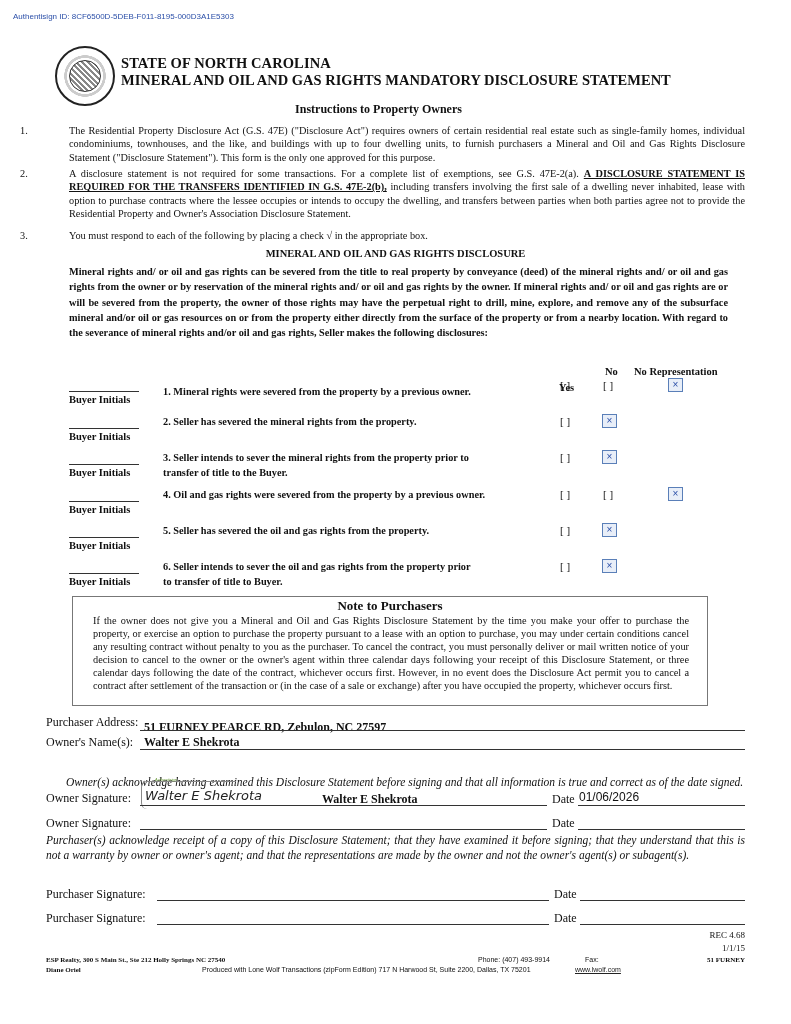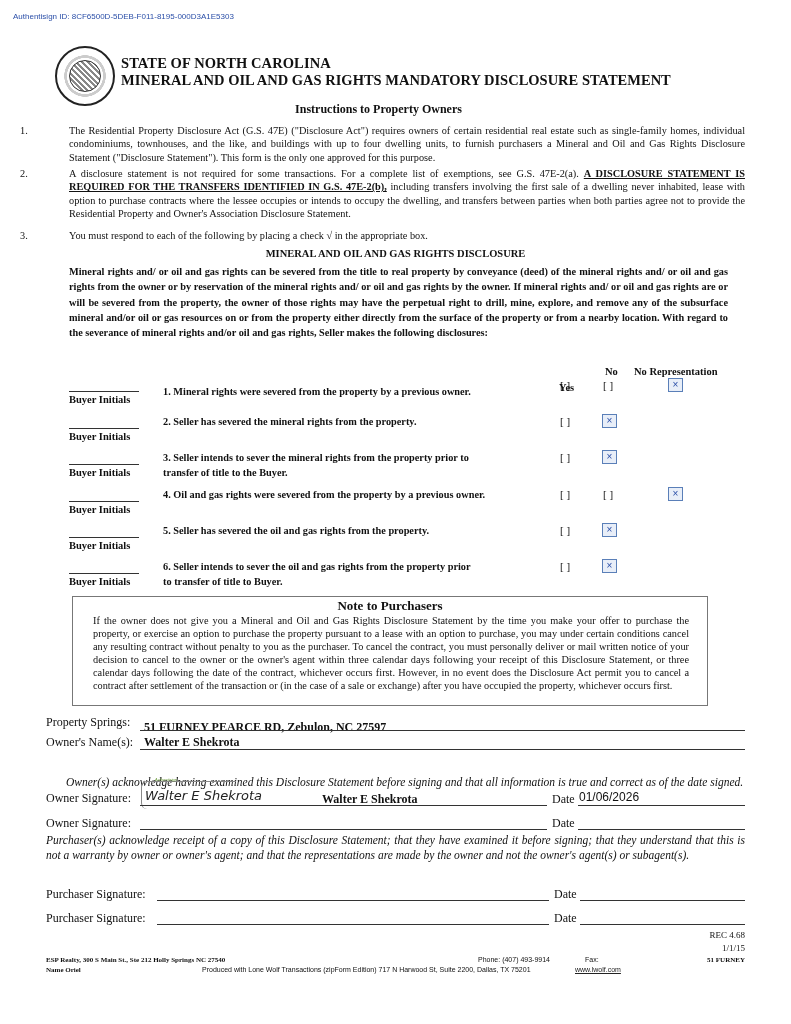--- a/index.html
+++ b/index.html
@@ -118,21 +118,21 @@
     <div>to transfer of title to Buyer.</div>
   </div>
 <div class="abs bracket" style="left:560px;top:560px;">[ ]</div>
 <div class="abs xbox" style="left:602px;top:559px;">×</div>
 
 <div class="abs note">
   <div class="abs note-h">Note to Purchasers</div>
   <div class="abs note-b">If the owner does not give you a Mineral and Oil and Gas Rights Disclosure Statement by the time you make your offer to purchase the property, or exercise an option to purchase the property pursuant to a lease with an option to purchase, you may under certain conditions cancel any resulting contract without penalty to you as the purchaser. To cancel the contract, you must personally deliver or mail written notice of your decision to cancel to the owner or the owner's agent within three calendar days following your receipt of this Disclosure Statement, or three calendar days following the date of the contract, whichever occurs first. However, in no event does the Disclosure Act permit you to cancel a contract after settlement of the transaction or (in the case of a sale or exchange) after you have occupied the property, whichever occurs first.</div>
 </div>
 
-<div class="abs lbl" style="left:46px;top:715px;">Property Springs:</div>
+<div class="abs lbl" style="left:46px;top:715px;">Purchaser Address:</div>
 <div class="abs val" style="left:144px;top:720px;">51 FURNEY PEARCE RD, Zebulon, NC  27597</div>
 <div class="abs uline" style="left:140px;width:605px;top:730px;"></div>
 
 <div class="abs lbl" style="left:46px;top:735px;">Owner's Name(s):</div>
 <div class="abs val" style="left:144px;top:735px;">Walter E Shekrota</div>
 <div class="abs uline" style="left:140px;width:605px;top:749px;"></div>
 
 <div class="abs ital" style="top:775px;margin-left:20px;">Owner(s) acknowledge having examined this Disclosure Statement before signing and that all information is true and  correct as of the date signed.</div>
 
 <div class="abs lbl" style="left:46px;top:791px;">Owner Signature:</div>
@@ -161,15 +161,15 @@
 <div class="abs uline" style="left:157px;width:392px;top:924px;"></div>
 <div class="abs lbl" style="left:554px;top:911px;">Date</div>
 <div class="abs uline" style="left:580px;width:165px;top:924px;"></div>
 
 <div class="abs" style="right:46px;top:930px;font-size:9px;text-align:right;">REC 4.68</div>
 <div class="abs" style="right:46px;top:943px;font-size:9px;text-align:left;">1/1/15</div>
 <div class="abs foot-b" style="left:46px;top:956px;">ESP Realty, 300 S Main St., Ste 212 Holly Springs NC 27540</div>
 <div class="abs foot-s" style="left:478px;top:956px;">Phone: (407) 493-9914</div>
 <div class="abs foot-s" style="left:585px;top:956px;">Fax:</div>
 <div class="abs foot-b" style="right:46px;top:956px;">51 FURNEY</div>
-<div class="abs foot-b" style="left:46px;top:966px;">Name Oriel</div>
+<div class="abs foot-b" style="left:46px;top:966px;">Diane Oriel</div>
 <div class="abs foot-s" style="left:202px;top:966px;">Produced with Lone Wolf Transactions (zipForm Edition) 717 N Harwood St, Suite 2200, Dallas, TX  75201</div>
 <div class="abs foot-s" style="left:575px;top:966px;text-decoration:underline;color:#222;">www.lwolf.com</div>
 
 </body></html>

